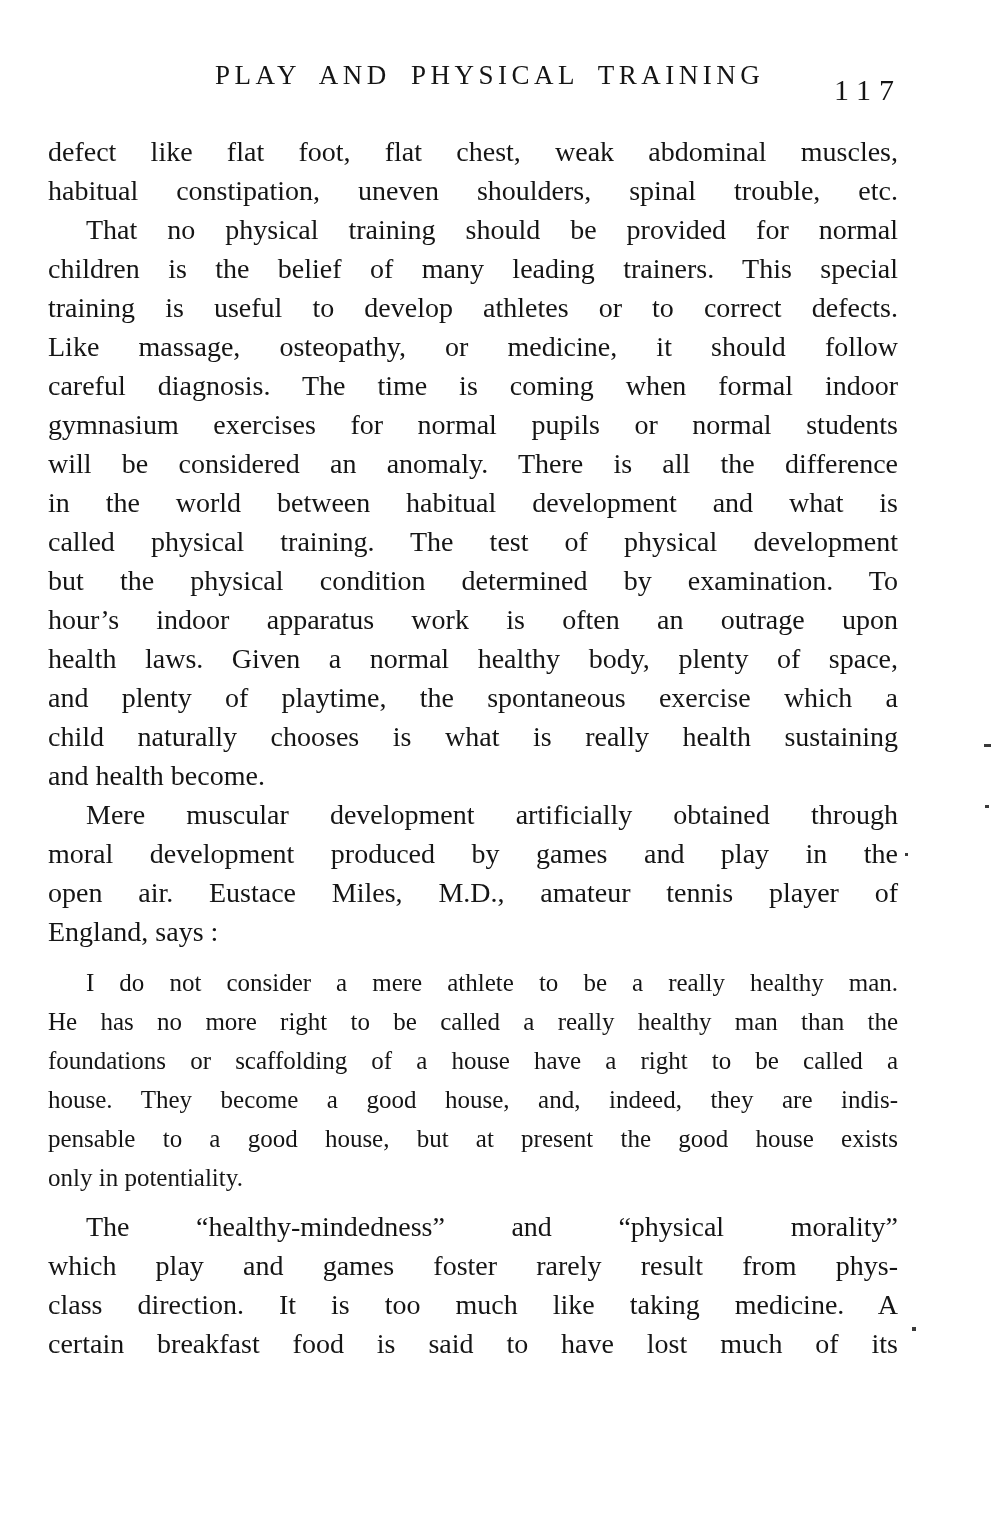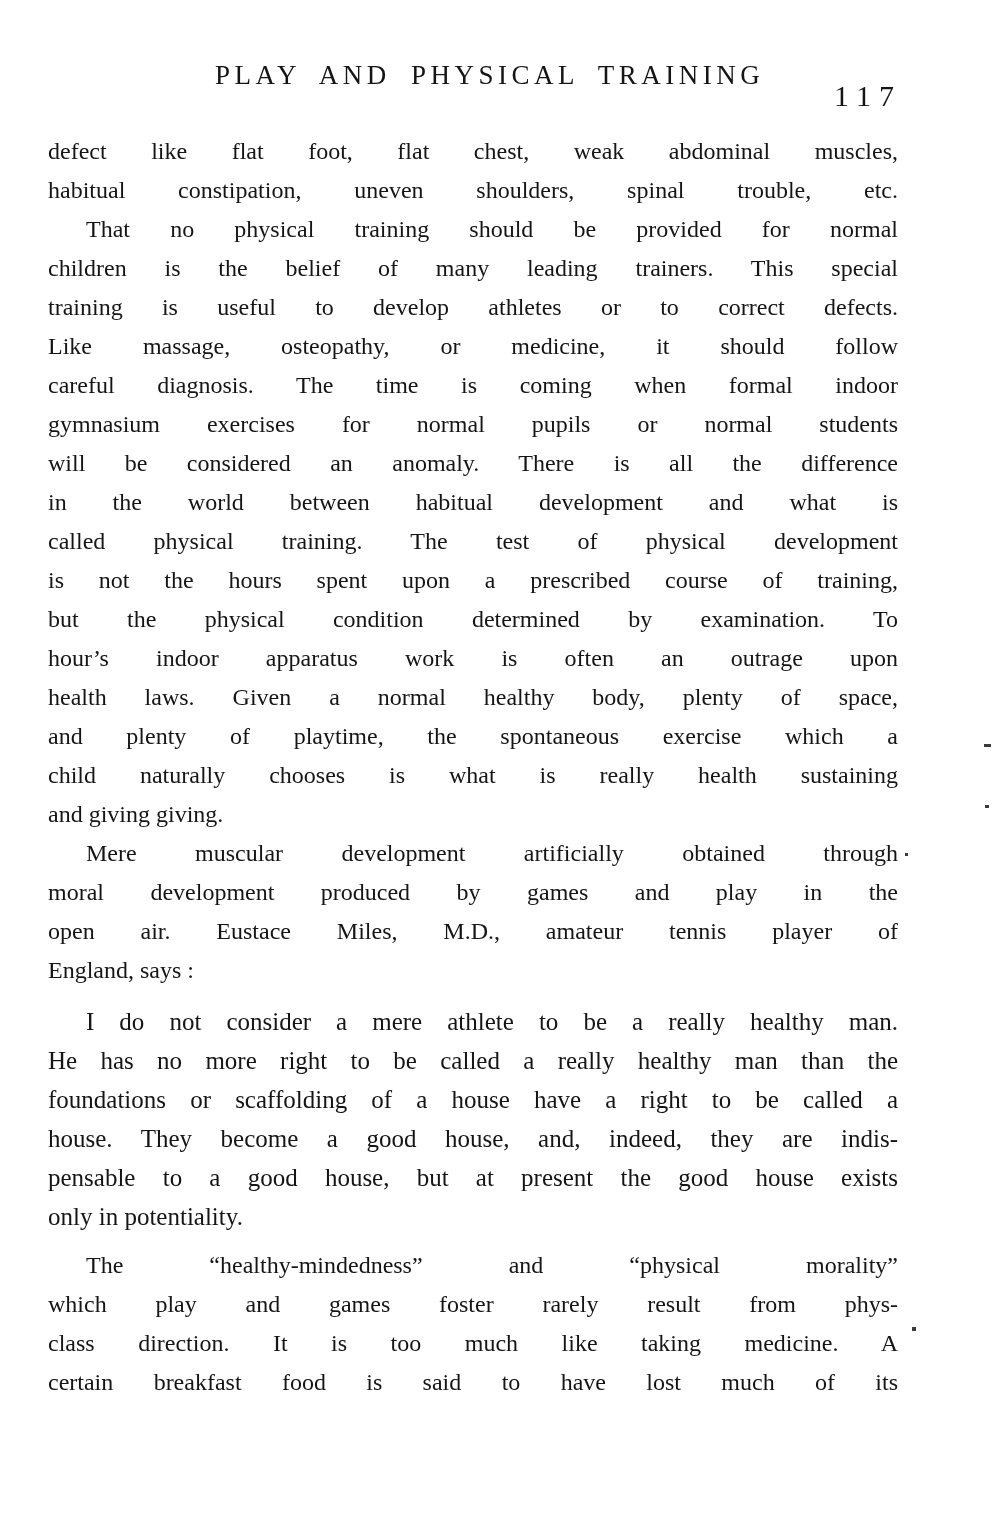--- a/index.html
+++ b/index.html
@@ -23,38 +23,38 @@
     top: 60px;
     font-size: 27px;
     letter-spacing: 4.5px;
     word-spacing: 9px;
     white-space: nowrap;
     font-weight: 500;
   }
   .page-number {
     position: absolute;
     left: 834px;
-    top: 79px;
+    top: 73px;
     font-size: 30px;
     letter-spacing: 8px;
     white-space: nowrap;
   }
   .text-block {
     position: absolute;
     left: 48px;
     top: 132px;
     width: 850px;
   }
   .para { margin: 0; }
   .para .line {
     text-align: justify;
     text-align-last: justify;
   }
   .para.body .line {
-    font-size: 24px;
+    font-size: 28px;
     line-height: 39px;
   }
   .para.quote {
     margin-top: 12px;
     margin-bottom: 10px;
   }
   .para.quote .line {
     font-size: 25px;
     line-height: 39px;
   }
@@ -84,27 +84,26 @@
       <div class="para body">
         <div class="line first-indent">That no physical training should be provided for normal</div>
         <div class="line">children is the belief of many leading trainers.  This special</div>
         <div class="line">training is useful to develop athletes or to correct defects.</div>
         <div class="line">Like massage, osteopathy, or medicine, it should follow</div>
         <div class="line">careful diagnosis.  The time is coming when formal indoor</div>
         <div class="line">gymnasium exercises for normal pupils or normal students</div>
         <div class="line">will be considered an anomaly.  There is all the difference</div>
         <div class="line">in the world between habitual development and what is</div>
         <div class="line">called physical training.  The test of physical development</div>
-        <div class="line">is not the hours spent upon a prescribed course of training,</div>
         <div class="line">but the physical condition determined by examination.  To</div>
         <div class="line">hour’s indoor apparatus work is often an outrage upon</div>
         <div class="line">health laws.  Given a normal healthy body, plenty of space,</div>
         <div class="line">and plenty of playtime, the spontaneous exercise which a</div>
         <div class="line">child naturally chooses is what is really health sustaining</div>
-        <div class="line flush-last">and giving giving.</div>
+        <div class="line flush-last">and health become.</div>
       </div>
       <div class="para body">
         <div class="line first-indent">Mere muscular development artificially obtained through</div>
         <div class="line">moral development produced by games and play in the</div>
         <div class="line">open air.  Eustace Miles, M.D., amateur tennis player of</div>
         <div class="line flush-last">England, says :</div>
       </div>
       <div class="para quote">
         <div class="line first-indent">I do not consider a mere athlete to be a really healthy man.</div>
         <div class="line">He has no more right to be called a really healthy man than the</div>

